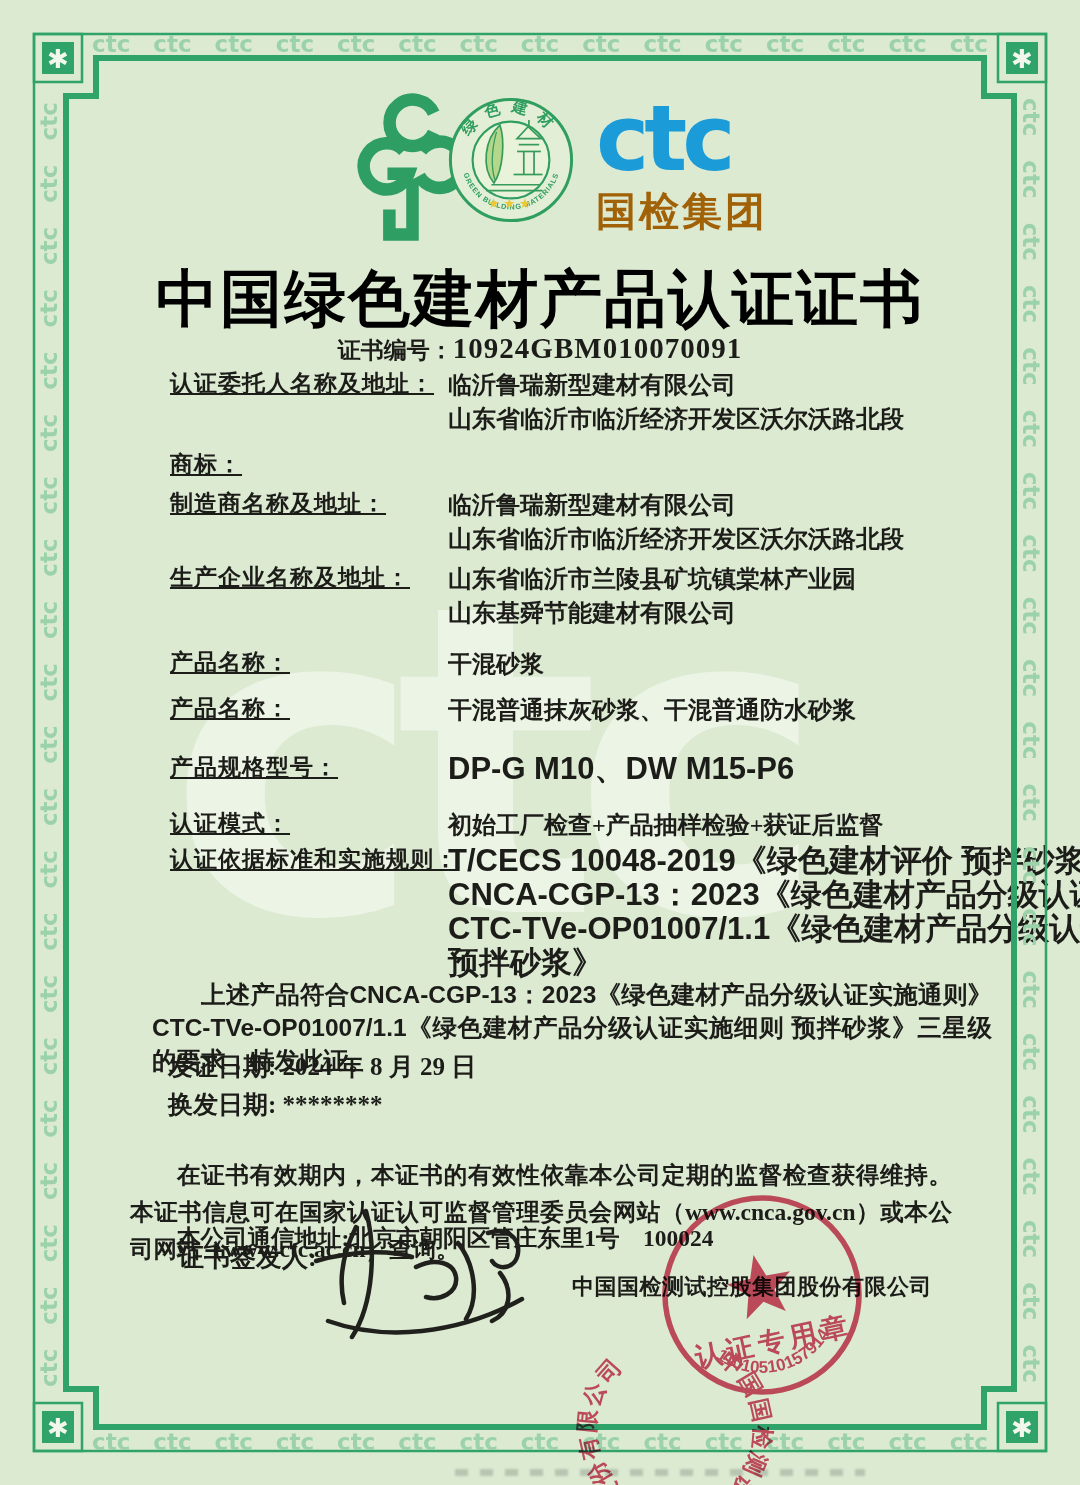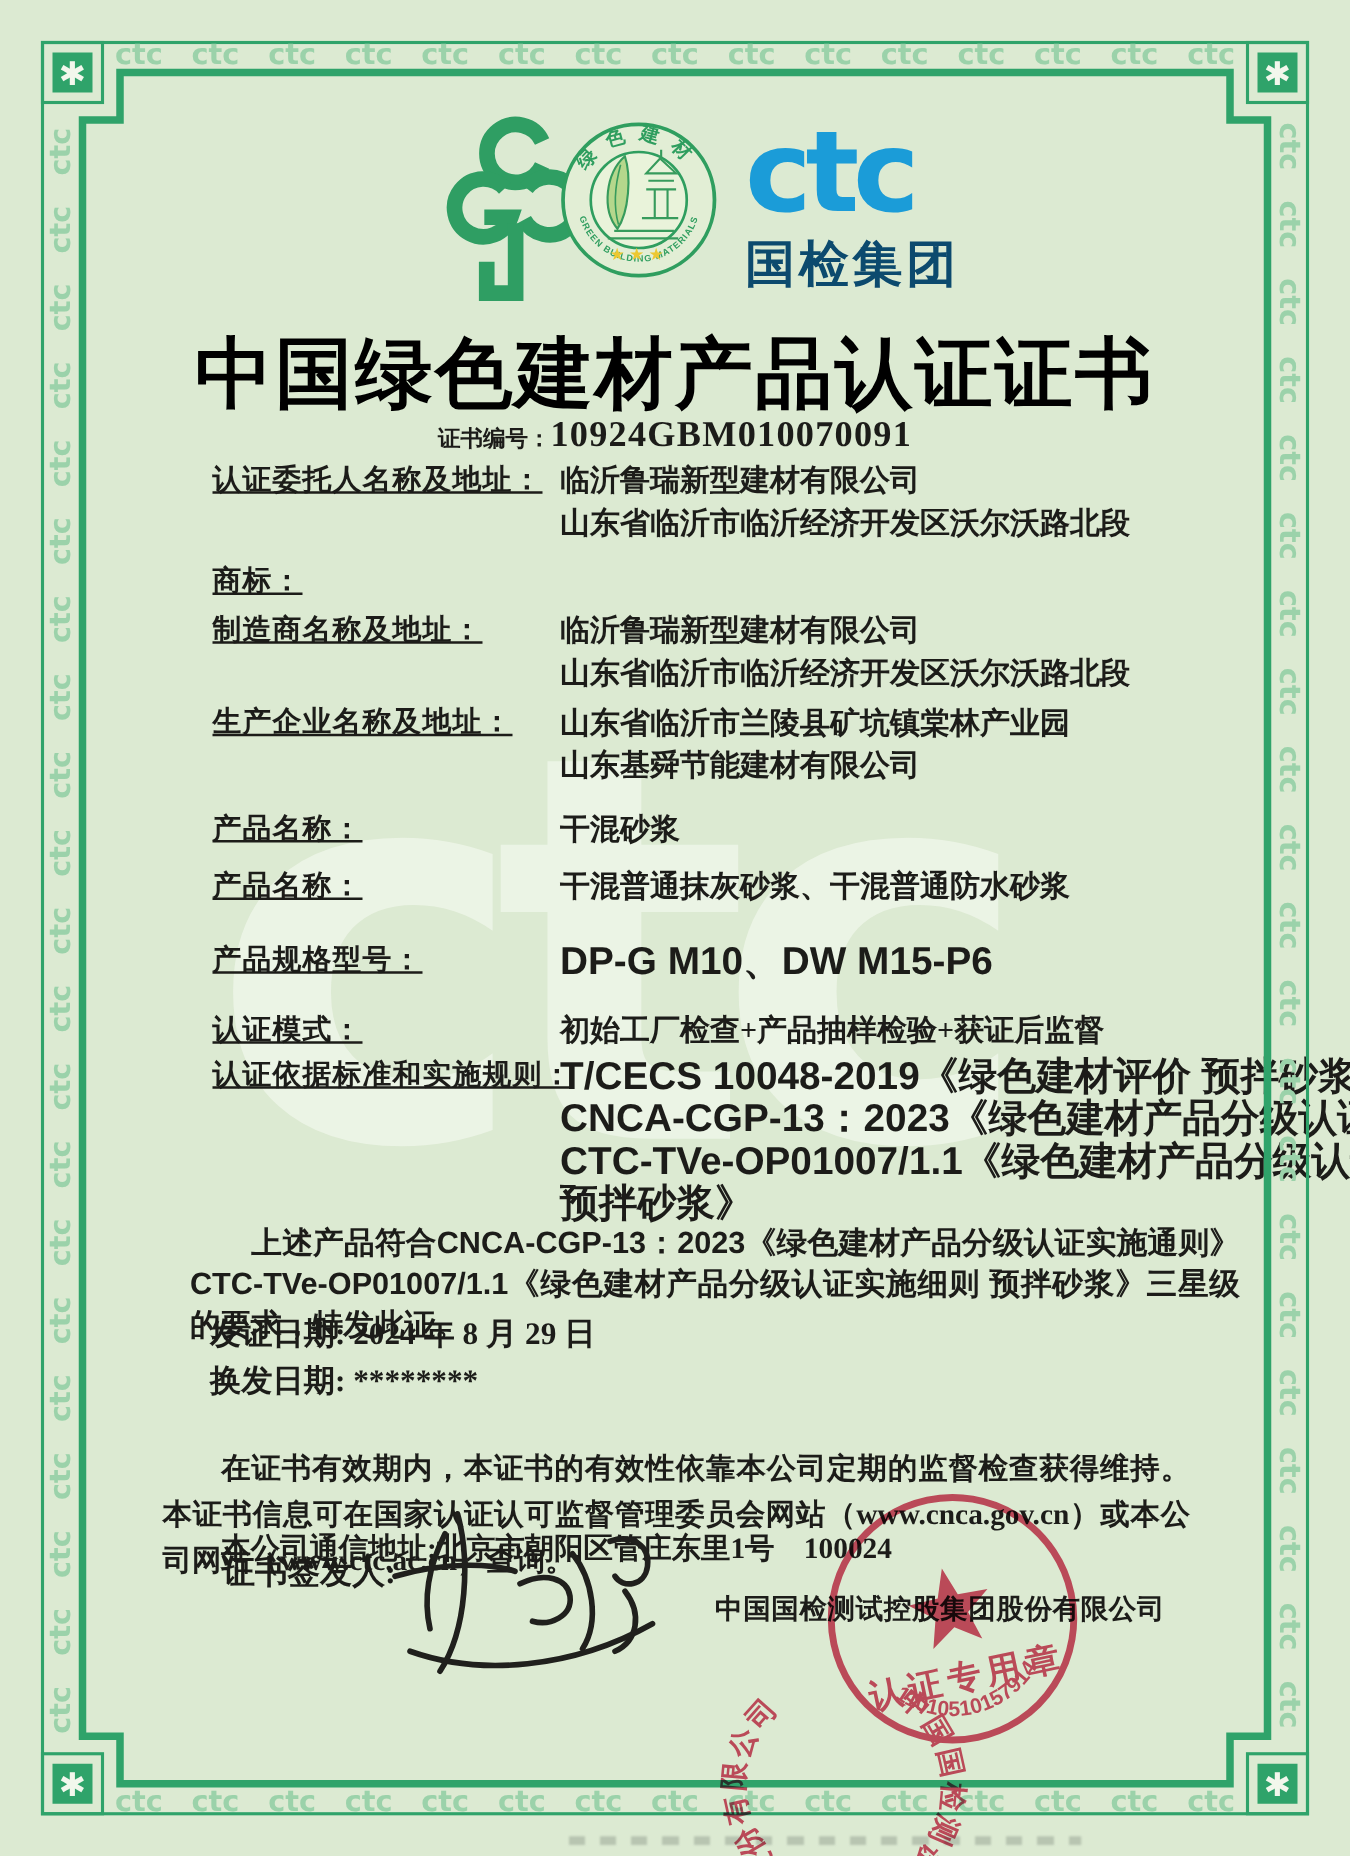--- a/index.html
+++ b/index.html
@@ -30,33 +30,33 @@
   
   .gp-logo{position:absolute; left:345px; top:90px; z-index:2;}
   .badge{position:absolute; left:447px; top:96px; z-index:2;}
   .ctc-logo{position:absolute; left:596px; top:96px; z-index:2; text-align:left;}
   .ctc-logo .ctc-word{
     font-family:"DejaVu Sans", sans-serif; font-weight:800;
     font-size:90px; line-height:0.95; letter-spacing:-5px; color:#1b9cd8;
   }
   .ctc-logo .ctc-sub{
     font-family:"Liberation Sans", sans-serif; font-weight:800;
-    font-size:40px; letter-spacing:3px; color:#0c4a6e; margin-top:2px;
+    font-size:40px; letter-spacing:3px; color:#a16207; margin-top:2px;
   }
   
   .title{
     position:absolute; left:0; top:257px; width:100%; z-index:2;
     text-align:center; font-weight:700; font-size:62px; letter-spacing:2px;
     color:#000000;
   }
   .certno{
     position:absolute; left:0; top:332px; width:100%; z-index:2;
     text-align:center; font-weight:700;
   }
-  .certno .cl{font-size:18px;}
+  .certno .cl{font-size:23px;}
   .certno .cv{font-size:29px; letter-spacing:1px;}
   
   .row{position:absolute; left:170px; z-index:2; width:800px;}
   .row .lbl{
     position:absolute; left:0; top:0; font-weight:700; font-size:23px;
     letter-spacing:1px; white-space:nowrap;text-decoration:underline;
   }
   .row .vals{position:absolute; left:278px; top:0; width:520px;}
   .row .v{
     font-weight:700; font-size:24px; line-height:34px; white-space:nowrap;

